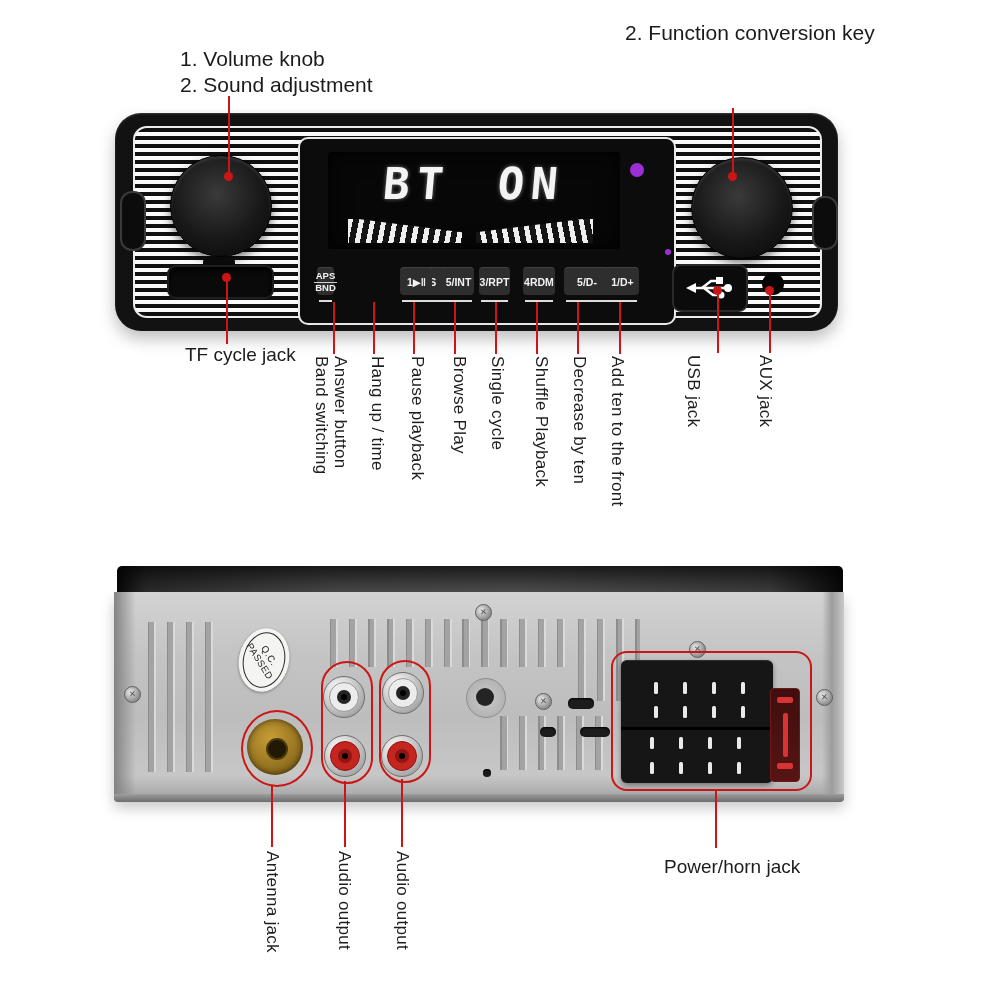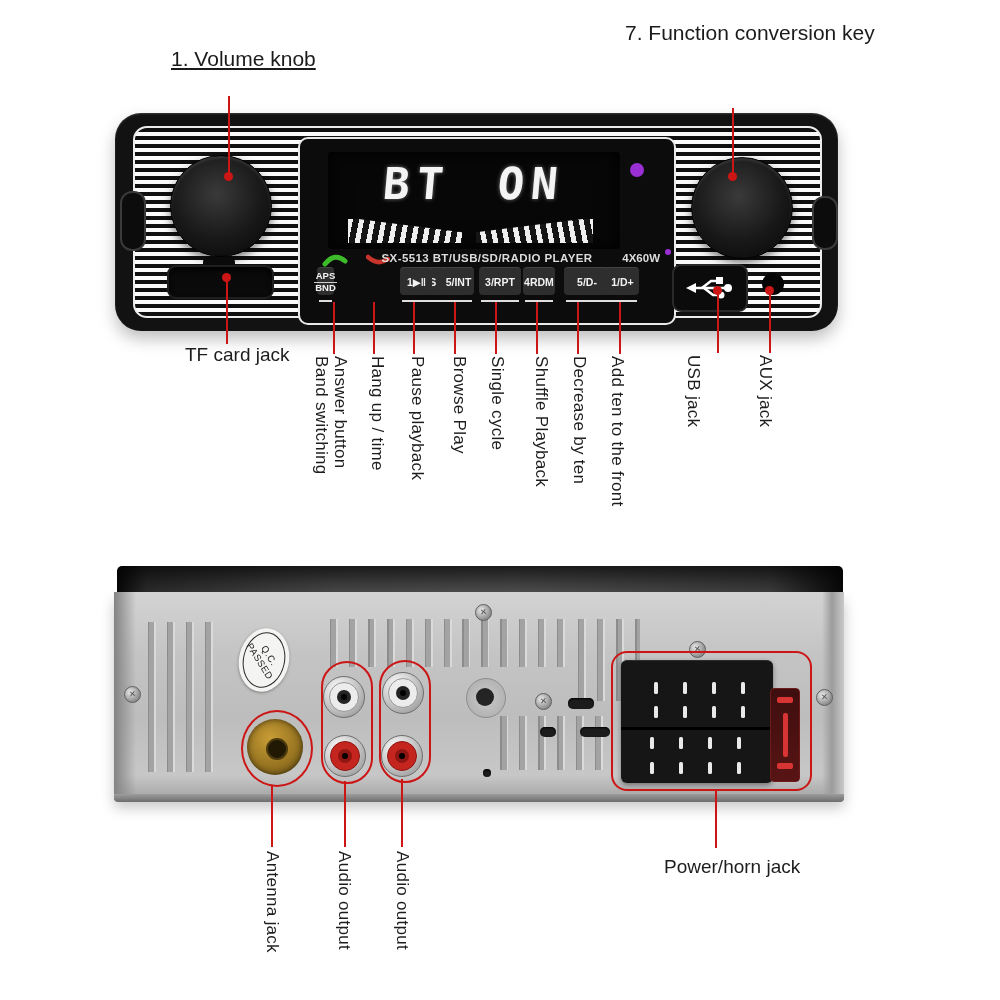--- a/index.html
+++ b/index.html
@@ -105,61 +105,52 @@
   .pin{position:absolute;width:4px;height:12px;background:#e9e9e9;border-radius:1.5px;}
   .fuse{position:absolute;left:770px;top:688px;width:28px;height:92px;border-radius:4px;
         background:linear-gradient(180deg,#3f0e0e,#581414);border:1px solid #6e1a1a;}
   .fuse-mark{position:absolute;background:#d83434;border-radius:2px;}
 </style>
 </head>
 <body>
 
 <div class="canvas">
 
-  <div class="note" style="left:171px;top:46px;text-decoration:underline;">
+  <div class="note" style="left:180px;top:46px;">
     <div>1. Volume knob</div>
+    <div>2. Sound adjustment</div>
   </div>
   <div class="note" style="left:625px;top:20px;">
-    <div>7. Function conversion key</div>
+    <div>2. Function conversion key</div>
   </div>
 
   <div class="front-unit">
     <div class="stripes"></div>
     <div class="side-tab" style="left:5px;top:78px;"></div>
     <div class="side-tab" style="left:697px;top:83px;height:50px;"></div>
     <div class="knob" style="left:55px;top:42px;"></div>
     <div class="knob" style="left:576px;top:44px;"></div>
     <div class="tf-notch"></div>
     <div class="tf-slot"></div>
 
     <div class="bezel">
       <div class="lcd">
         <div class="lcd-text">BT ON</div>
         <div class="fan fan-left"></div>
         <div class="fan fan-right"></div>
       </div>
       <div class="purple-dot"></div>
-      <div class="info-row">
-        <svg class="phone" style="left:22px;" width="26" height="17">
-          <path d="M3 13 Q13 1 23 10" stroke="#3dbb2a" stroke-width="5" fill="none" stroke-linecap="round"></path>
-        </svg>
-        <svg class="phone" style="left:66px;top:2px;" width="24" height="14">
-          <path d="M2 4 Q12 13 22 6" stroke="#c8342c" stroke-width="4.5" fill="none" stroke-linecap="round"></path>
-        </svg>
-        <div class="model">SX-5513  BT/USB/SD/RADIO PLAYER</div>
-        <div class="watt">4X60W</div>
-      </div>
       <div class="btn btn-aps" style="left:17px;width:17px;align-items:center;">
         <span>APS</span>
         <span>BND</span>
       </div>
       <div class="btn" style="left:60px;width:55px;margin-left:40px;">DIS</div>
       <div class="btn" style="left:101px;width:31px;">1▶‖</div>
       <div class="btn" style="left:143px;width:31px;">5/INT</div>
-      <div class="btn" style="left:179px;width:42px;">3/RPT</div>
+      <div class="btn" style="left:179px;width:31px;">3/RPT</div>
       <div class="btn" style="left:223px;width:32px;">4RDM</div>
       <div class="btn" style="left:264px;width:46px;">5/D-</div>
       <div class="btn" style="left:306px;width:33px;">1/D+</div>
     </div>
 
     <div class="usb-port">
       <svg width="52" height="30" viewBox="0 0 52 30">
         <g stroke="#fff" stroke-width="2.6" fill="none">
           <path d="M8 15 H42"></path>
             <path d="M18 15 L27 8 H33"></path>
@@ -187,21 +178,21 @@
   <div class="rl" style="left:454px;top:302px;height:52px;"></div>
   <div class="rl" style="left:495px;top:302px;height:52px;"></div>
   <div class="rl" style="left:536px;top:302px;height:52px;"></div>
   <div class="rl" style="left:577px;top:302px;height:52px;"></div>
   <div class="rl" style="left:619px;top:302px;height:52px;"></div>
   <div class="rd" style="left:713px;top:286px;"></div>
   <div class="rl" style="left:717px;top:291px;height:62px;"></div>
   <div class="rd" style="left:765px;top:286px;"></div>
   <div class="rl" style="left:769px;top:291px;height:62px;"></div>
 
-  <div class="hlabel" style="left:185px;top:344px;">TF card jack</div>
+  <div class="hlabel" style="left:185px;top:344px;">TF cycle jack</div>
   <div class="vlabel" style="left:312px;top:356px;">
     <span>Answer button</span>
     <span>Band switching</span>
   </div>
   <div class="vlabel" style="left:368px;top:356px;">Hang up / time</div>
   <div class="vlabel" style="left:408px;top:356px;">Pause playback</div>
   <div class="vlabel" style="left:450px;top:356px;">Browse Play</div>
   <div class="vlabel" style="left:488px;top:356px;">Single cycle</div>
   <div class="vlabel" style="left:532px;top:356px;">Shuffle Playback</div>
   <div class="vlabel" style="left:570px;top:356px;">Decrease by ten</div>

